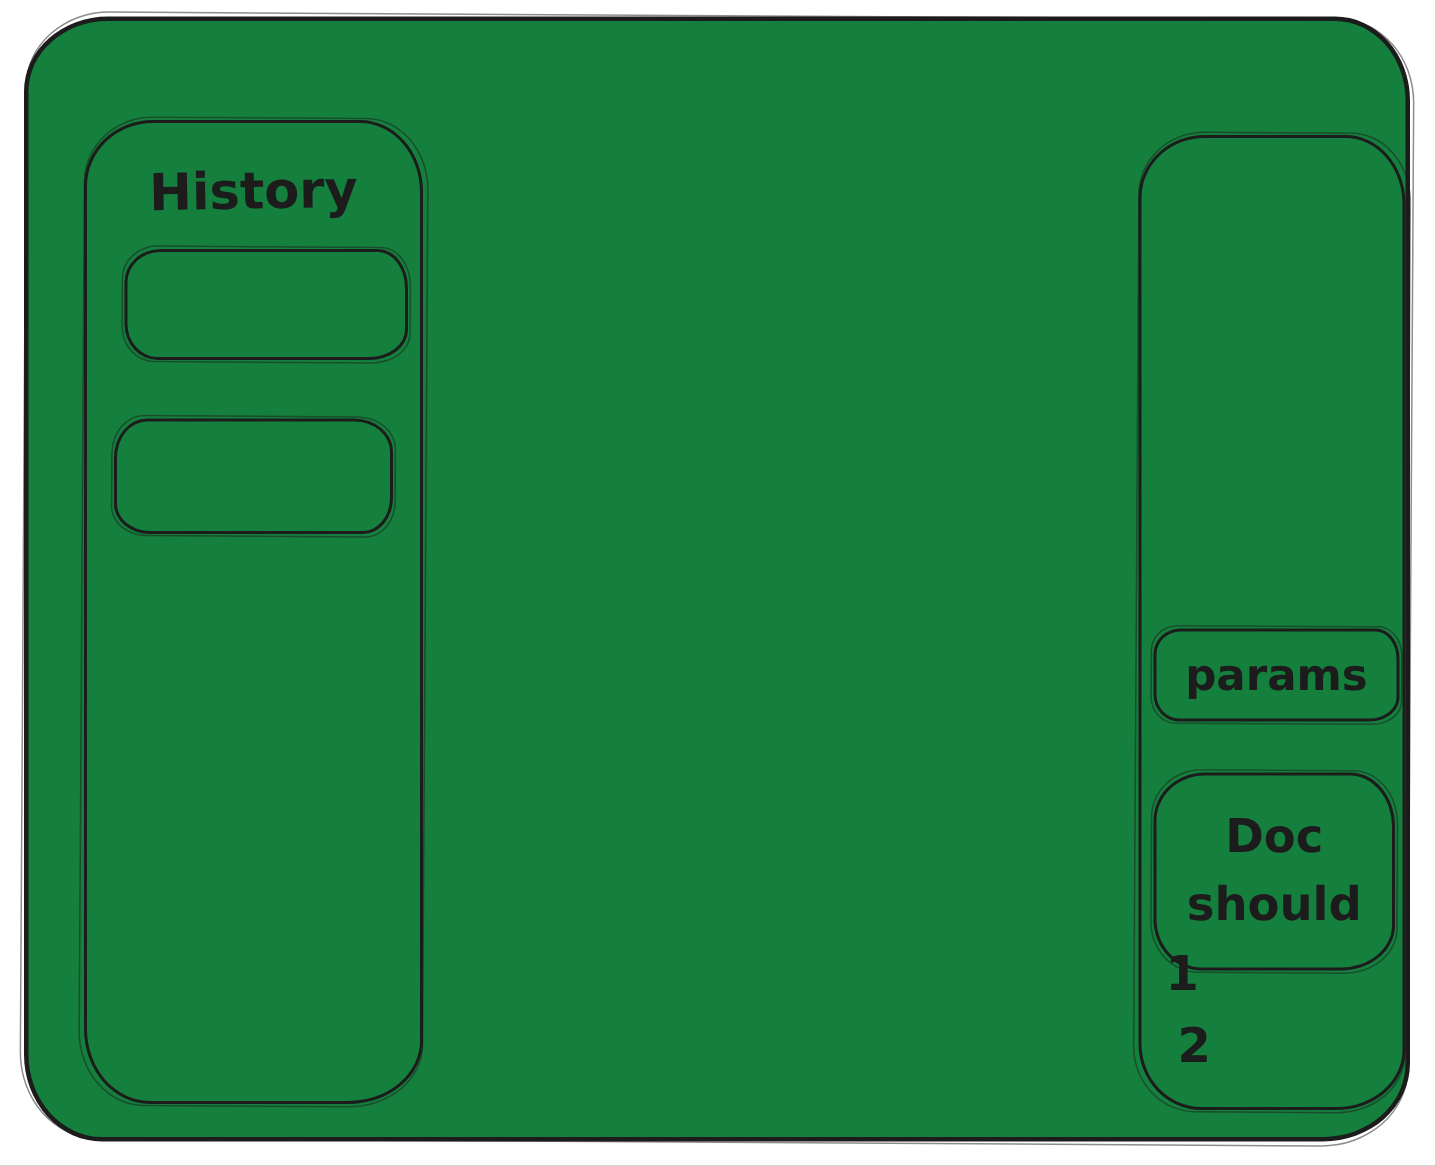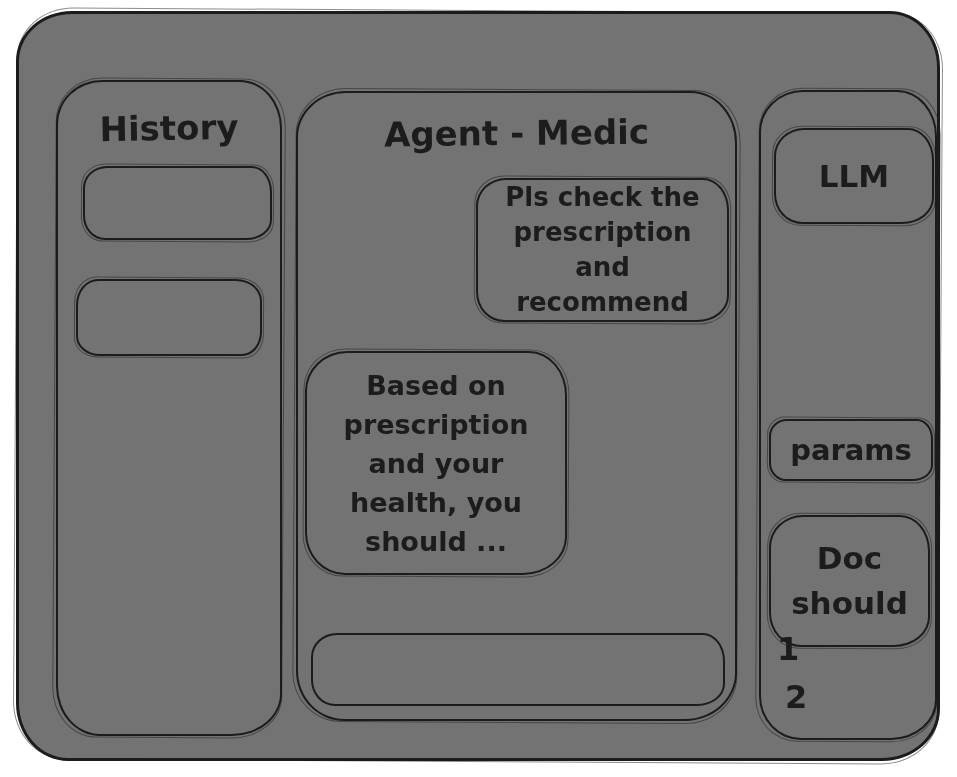--- a/index.html
+++ b/index.html
@@ -7,21 +7,21 @@
     width: 957px; height: 777px;
     background: #ffffff;
     font-family: "DejaVu Sans", "Liberation Sans", sans-serif;
     color: #1c1c1c;
     overflow: hidden;
     position: relative;
   }
   
   .sk {
     position: absolute;
-    background: #737373;
+    background: #15803d;
     border: 2.6px solid #1c1c1c;
   }
   .sk::before {
     content: "";
     position: absolute;
     inset: -4px;
     border: 1.6px solid #1c1c1c;
     border-radius: inherit;
     opacity: .5;
     transform: rotate(.35deg);
@@ -133,35 +133,22 @@
 <body>
 
 <div class="sk frame">
 
   <aside class="sk history-panel">
     <div class="history-title">History</div>
     <div class="sk history-item-1"></div>
     <div class="sk history-item-2"></div>
   </aside>
 
-  <main class="sk chat-panel">
-    <div class="chat-title">Agent - Medic</div>
-    <div class="sk bubble bubble-user">
-      <span>Pls check the prescription and recommend</span>
-    </div>
-    <div class="sk bubble bubble-assistant">
-      <span>Based on prescription and your health, you should ...</span>
-    </div>
-    <input class="sk chat-input" type="text" placeholder="" style="">
-  </main>
 
   <aside class="sk tools-panel">
-    <div class="sk tool tool-llm">
-      <span>LLM</span>
-    </div>
     <div class="sk tool tool-params">
       <span>params</span>
     </div>
     <div class="sk tool tool-doc">
       <span>Doc should</span>
     </div>
     <div class="doc-source-item doc-source-1">1</div>
     <div class="doc-source-item doc-source-2">2</div>
   </aside>
 

